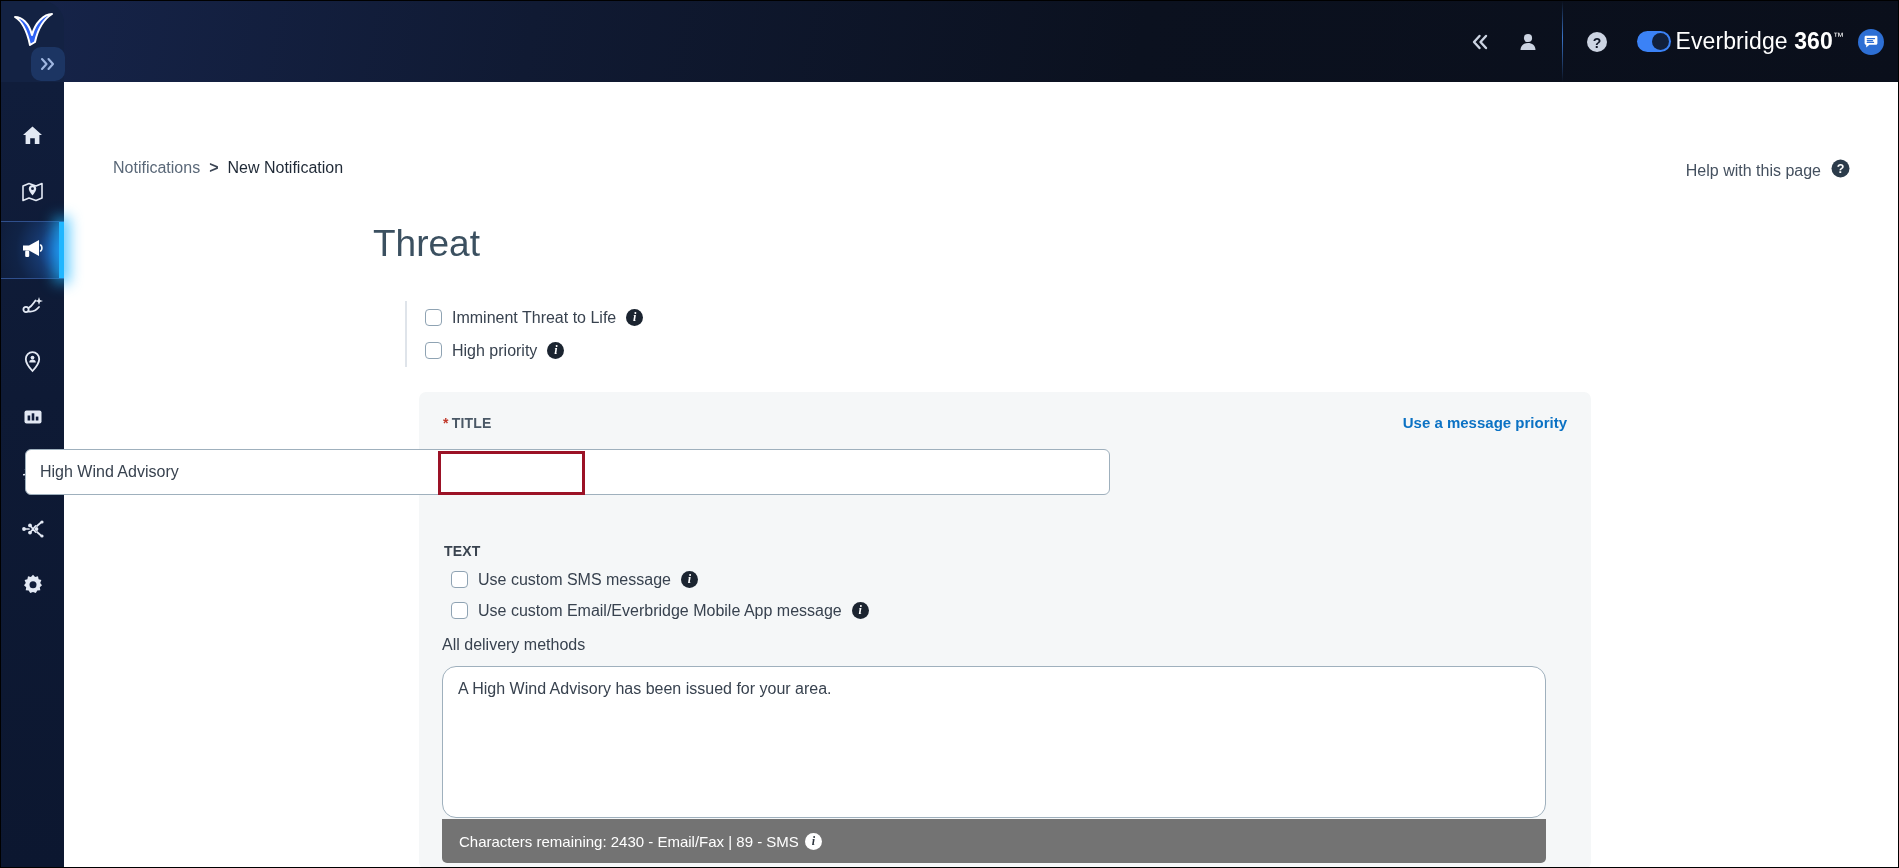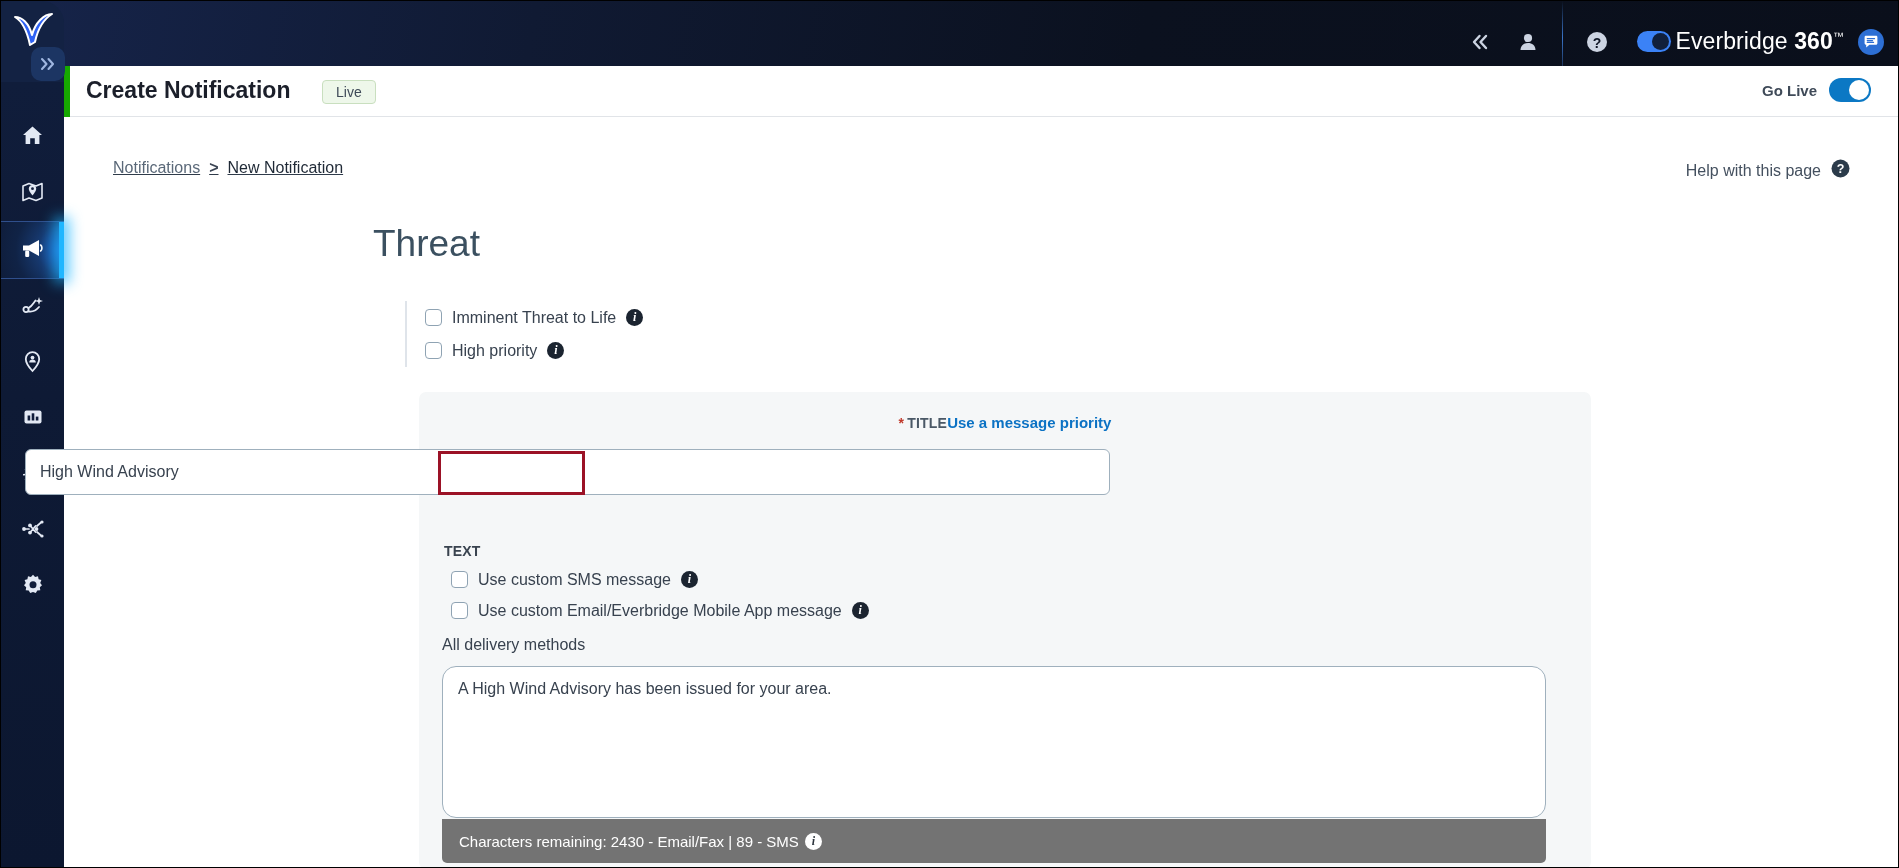--- a/index.html
+++ b/index.html
@@ -209,21 +209,20 @@
 
   
   .crumbs {
     position: absolute;
     left: 112px; top: 158px;
     font-size: 16px;
     color: #2f3b4a;
     display: flex;
     align-items: center;
     gap: 9px;
-    text-decoration: underline;
   }
   .crumb-link { color: #5a6878; cursor: pointer; }
   .crumb-sep { color: #3b4554; font-weight: bold; }
   .crumb-current { color: #1f2936; }
 
   .help-page {
     position: absolute;
     right: 48px; top: 158px;
     display: flex;
     align-items: center;
@@ -291,21 +290,21 @@
     background: #f5f7f8;
     border-radius: 7px;
     box-sizing: border-box;
   }
   .card-title-row {
     position: absolute;
     left: 24px; top: 22px;
     right: 24px;
     display: flex;
     align-items: baseline;
-    justify-content: center;
+    justify-content: space-between;
   }
   .field-label {
     font-size: 14px;
     color: #4a5866;
     font-weight: bold;
     letter-spacing: .2px;
   }
   .req-star { color: #c0392b; margin-right: 3px; }
   .tmpl-link {
     font-size: 15px;
@@ -539,29 +538,20 @@
     <div class="side-item">
       <span>
         <svg width="24" height="24" viewBox="0 0 24 24">
           <path d="M12 1.8 L14.1 4 L17 3.2 L17.6 6.2 L20.4 7.1 L19.2 9.9 L21 12.3 L18.8 14.2 L19.3 17.2 L16.3 17.5 L14.8 20.1 L12 19 L9.2 20.1 L7.7 17.5 L4.7 17.2 L5.2 14.2 L3 12.3 L4.8 9.9 L3.6 7.1 L6.4 6.2 L7 3.2 L9.9 4 Z" fill="#e3e9f4"></path>
           <circle cx="12" cy="11.8" r="3.5" fill="#101d3b"></circle>
         </svg>
       </span>
     </div>
   </div>
 
-  <div class="page-header">
-    <div class="green-bar"></div>
-    <div class="page-title">Create Notification</div>
-    <div class="live-badge">Live</div>
-    <div class="golive-wrap">
-      <span class="golive-label">Go Live</span>
-      <span class="golive-toggle"></span>
-    </div>
-  </div>
 
   <div class="crumbs">
     <span class="crumb-link">Notifications</span>
     <span class="crumb-sep">&gt;</span>
     <span class="crumb-current">New Notification</span>
   </div>
 
   <div class="help-page">
     <span class="help-page-label">Help with this page</span>
     <span>

